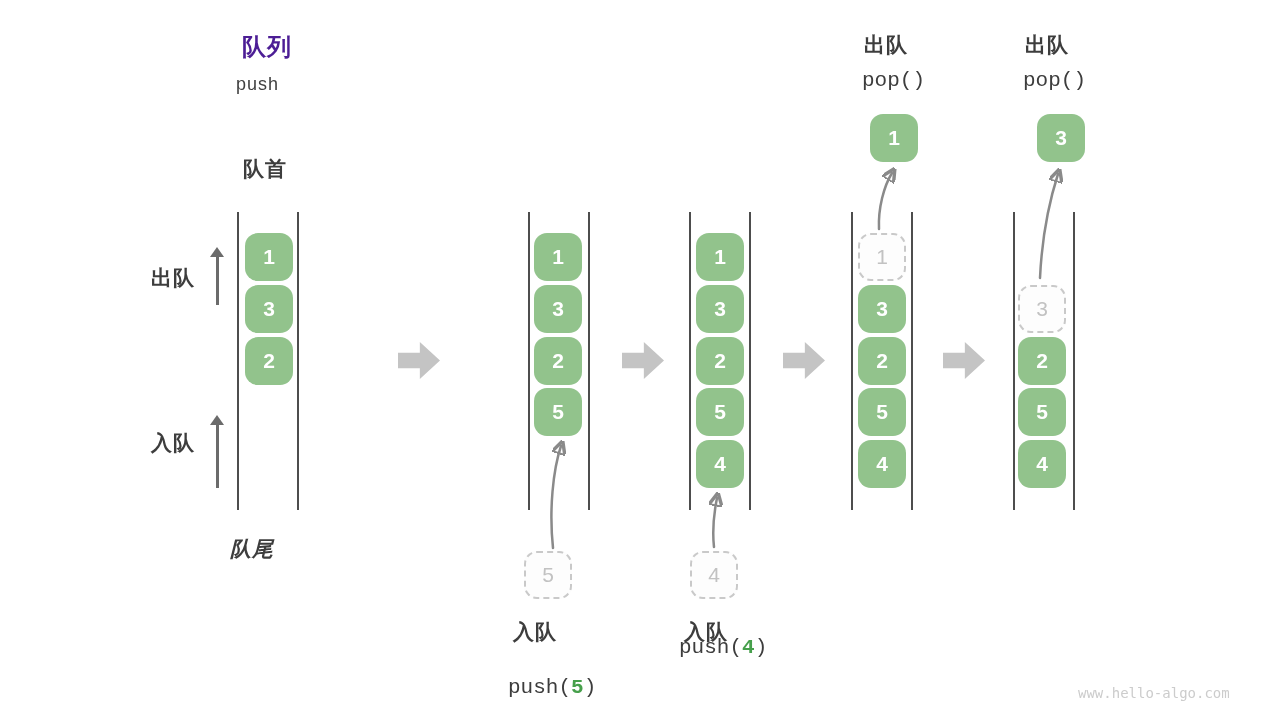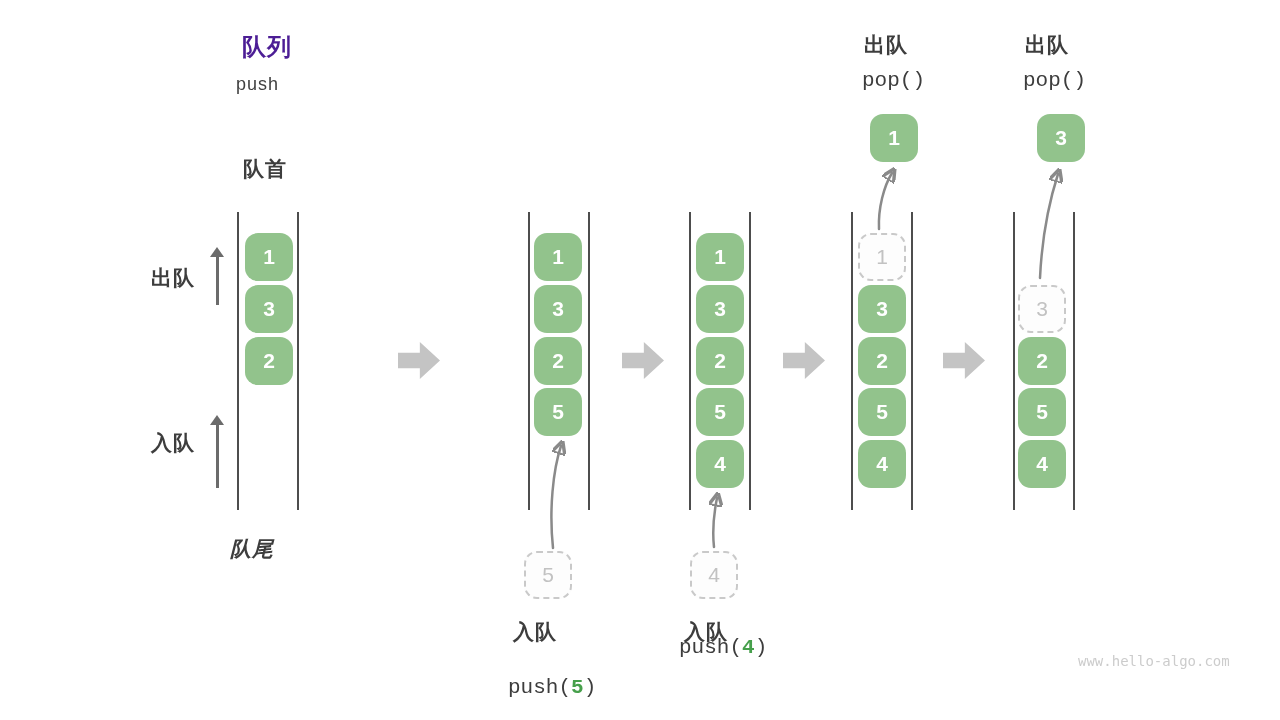--- a/index.html
+++ b/index.html
@@ -174,13 +174,13 @@
       <path d="M0,0 L10,5 L0,10 z" fill="#8a8a8a" stroke="none"></path>
     </marker>
   </defs>
   <path d="M 10 114 C 12 72 20 35 28 10" marker-end="url(#ah4)"></path>
 </svg>
 <div class="qbox ghost" style="left:1018px; top:285px;">3</div>
 <div class="qbox" style="left:1018px; top:337px;">2</div>
 <div class="qbox" style="left:1018px; top:388px;">5</div>
 <div class="qbox" style="left:1018px; top:440px;">4</div>
 
-<div class="abs watermark" style="left:1078px; top:654px;">www.hello-algo.com</div>
+<div class="abs watermark" style="left:1078px; top:686px;">www.hello-algo.com</div>
 
 </body></html>

